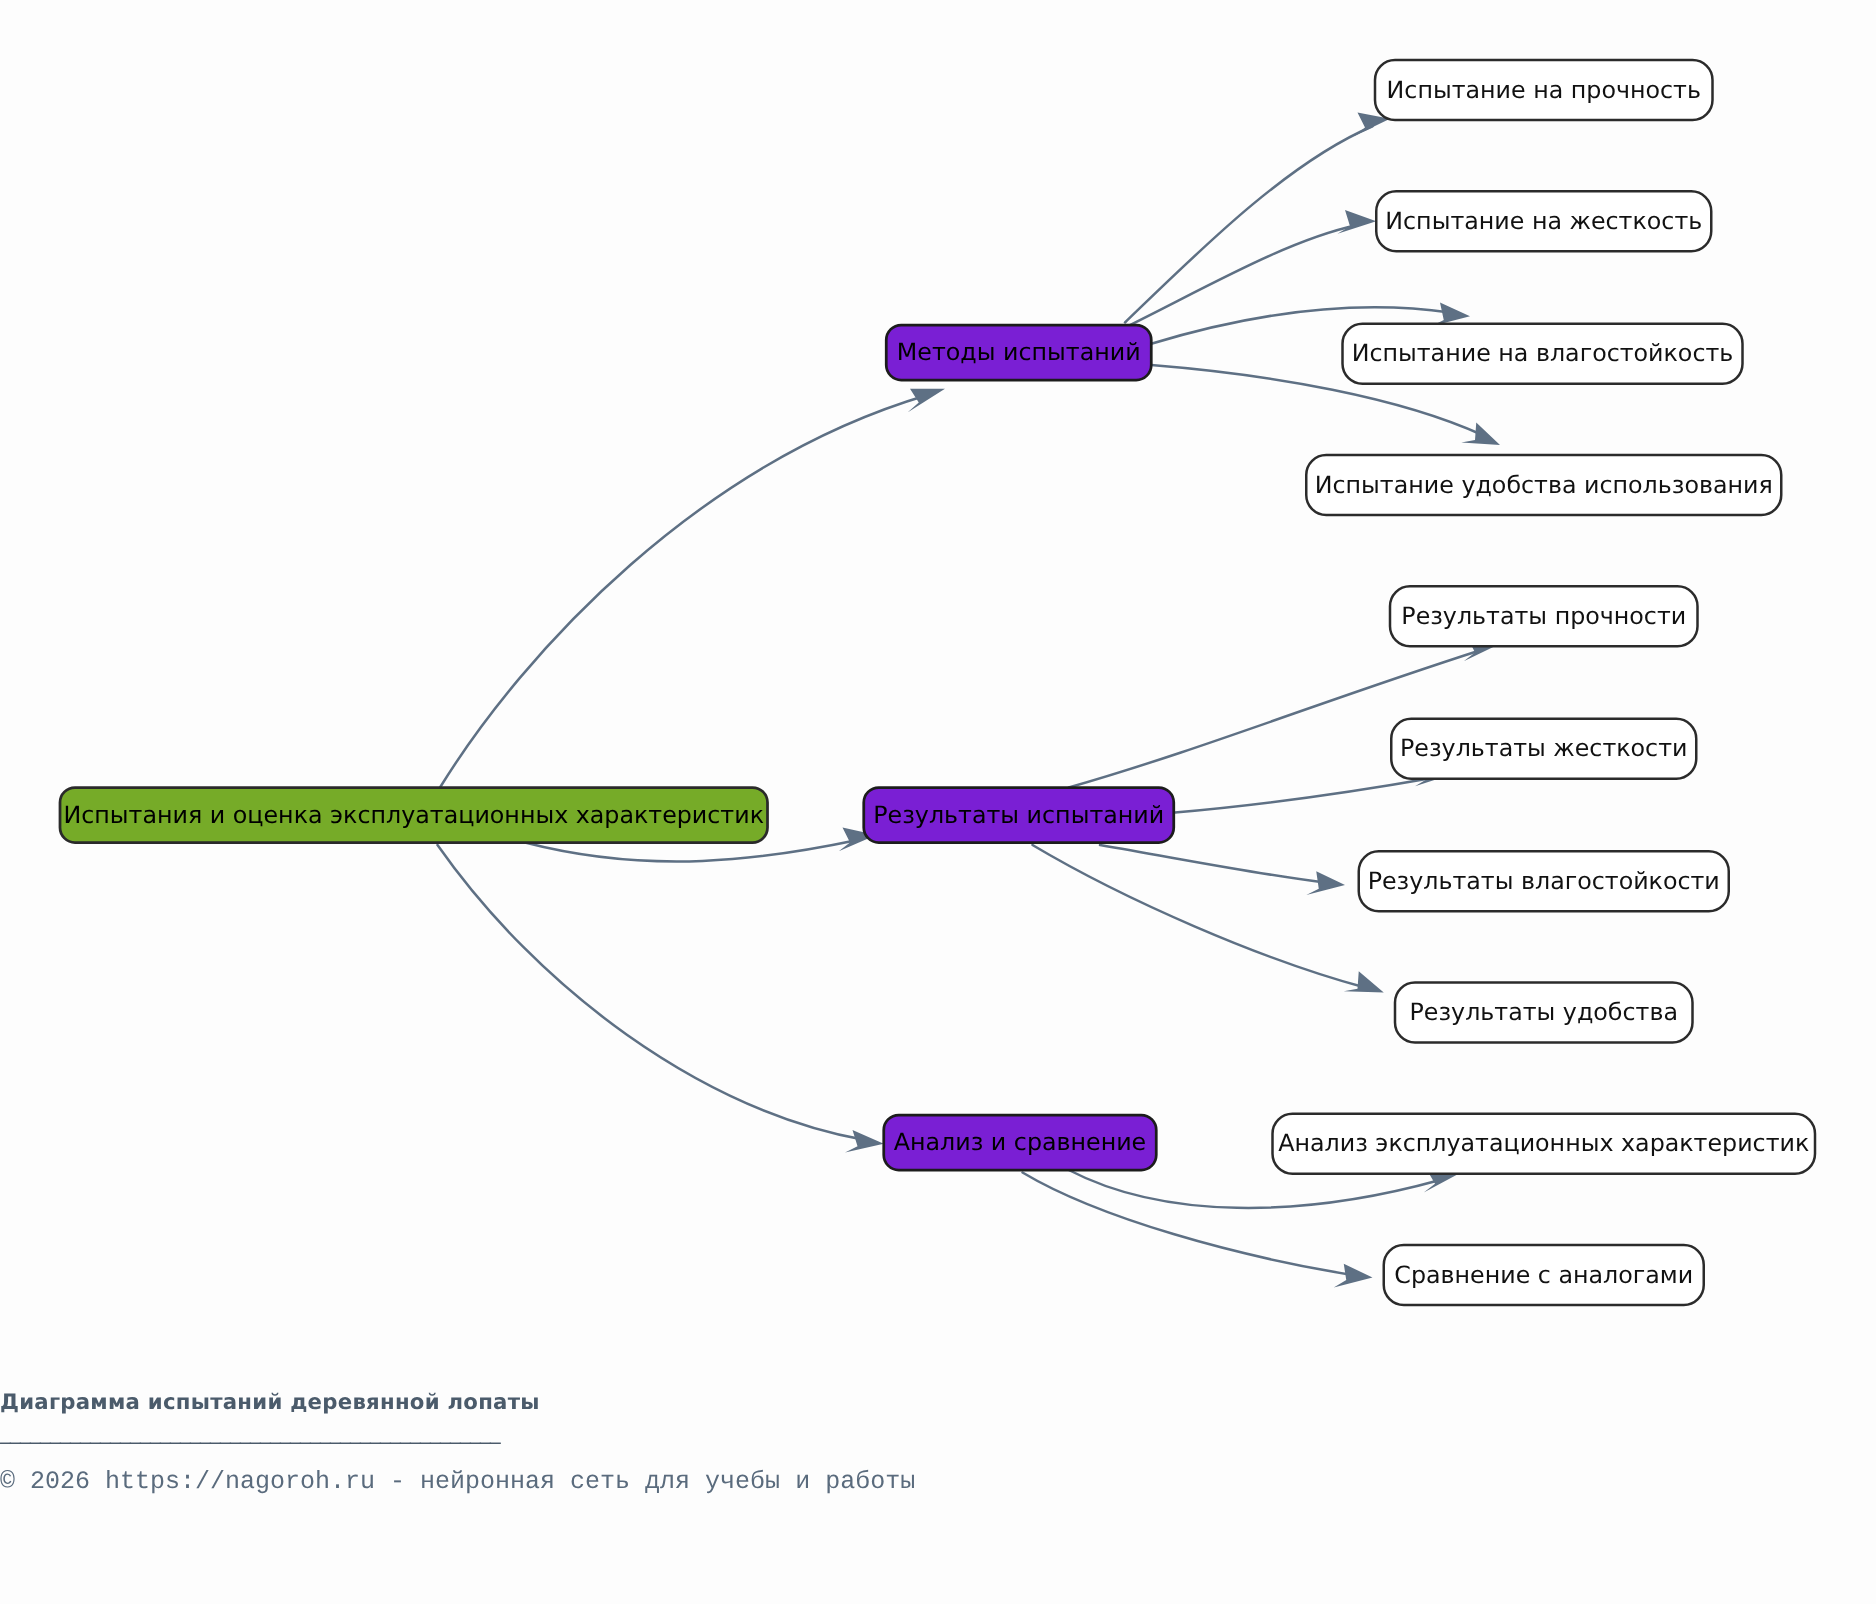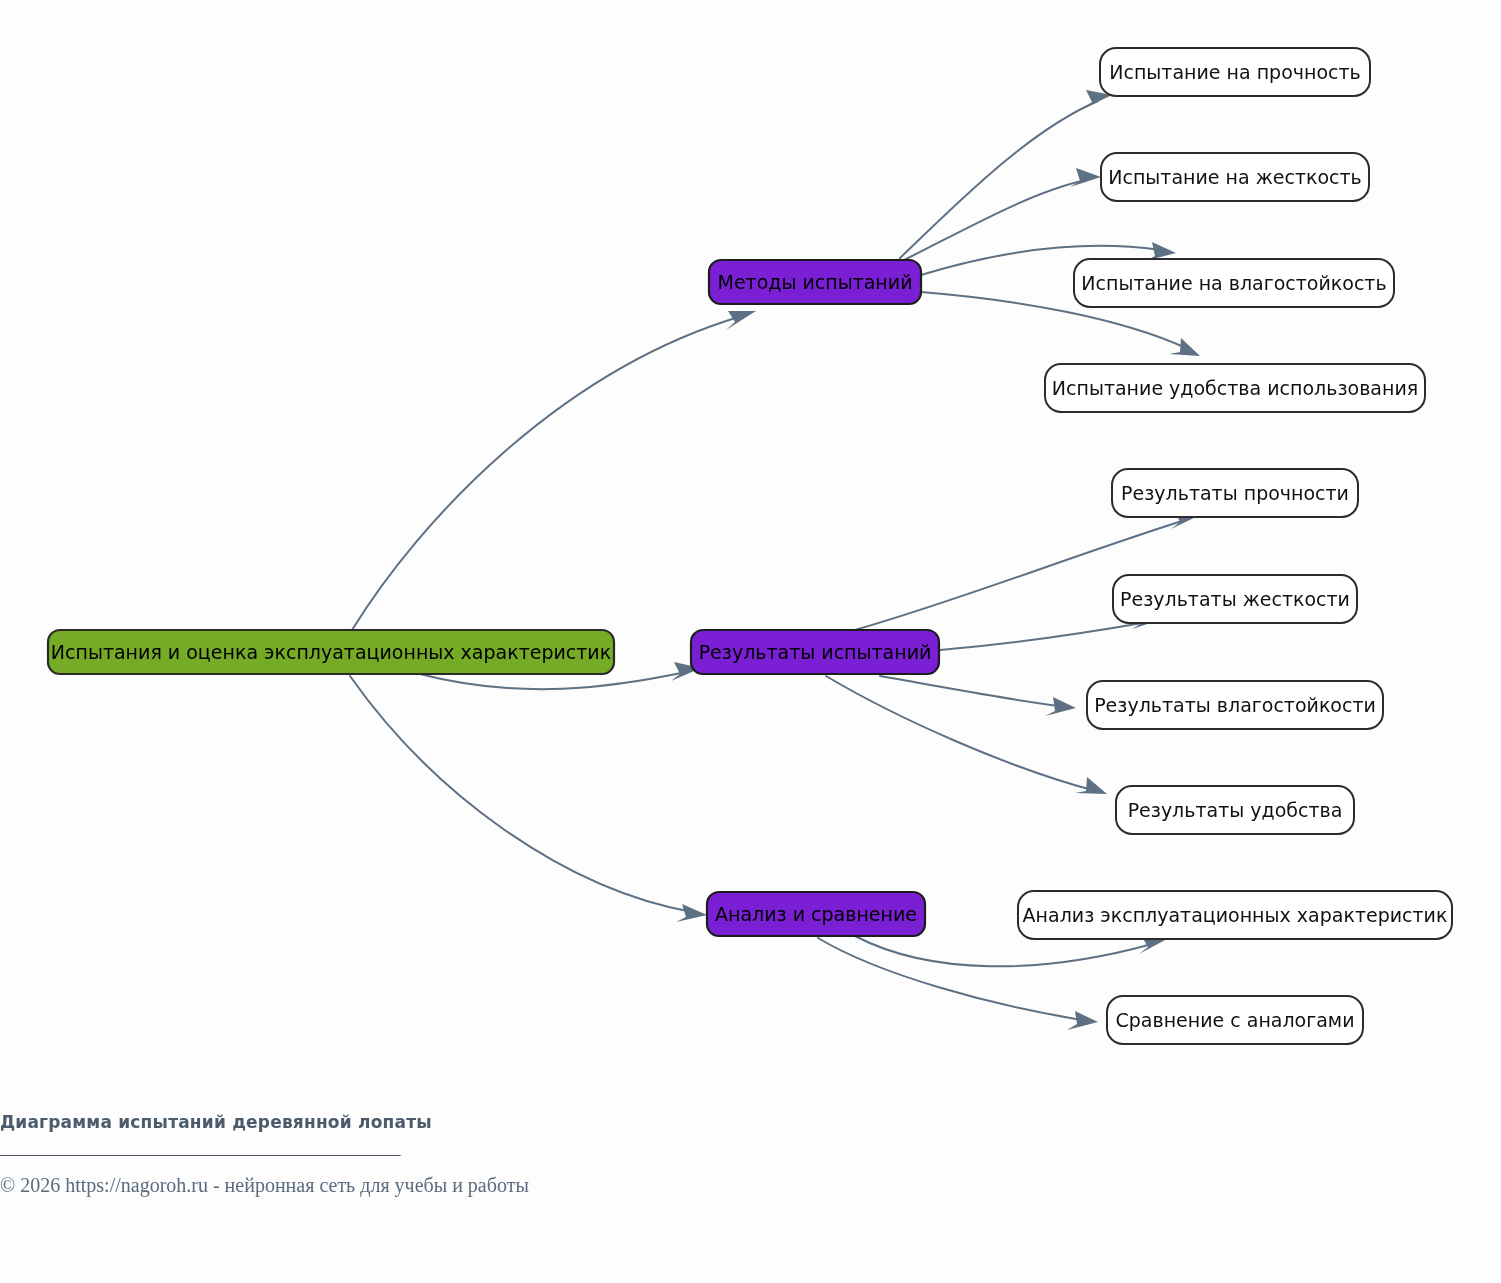--- a/index.html
+++ b/index.html
@@ -82,21 +82,21 @@
     font-family: "DejaVu Sans", "Liberation Sans", sans-serif;
     font-size: 17px;
     color: #4b5b6b;
     letter-spacing: -0.5px;
     margin: 4px 0 0 0;
     line-height: 20px;
     white-space: nowrap;
     overflow: hidden;
   }
   .footer-credit {
-    font-family: Liberation Serif, serif;
+    font-family: Liberation Mono, monospace;
     font-size: 20px;
     color: #5a6b7d;
     margin: 18px 0 0 0;
   }
 </style>
 </head>
 <body>
 
 <div id="diagram-root">
   <svg id="mindmap" viewBox="0 0 1501 1283" xmlns="http://www.w3.org/2000/svg">

